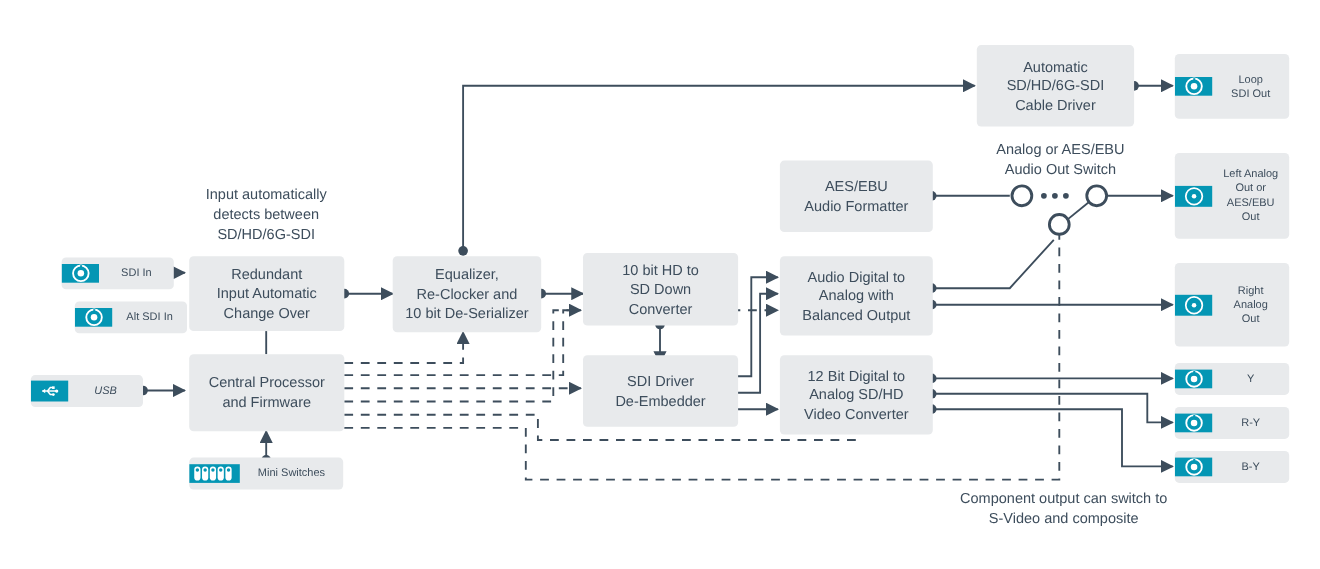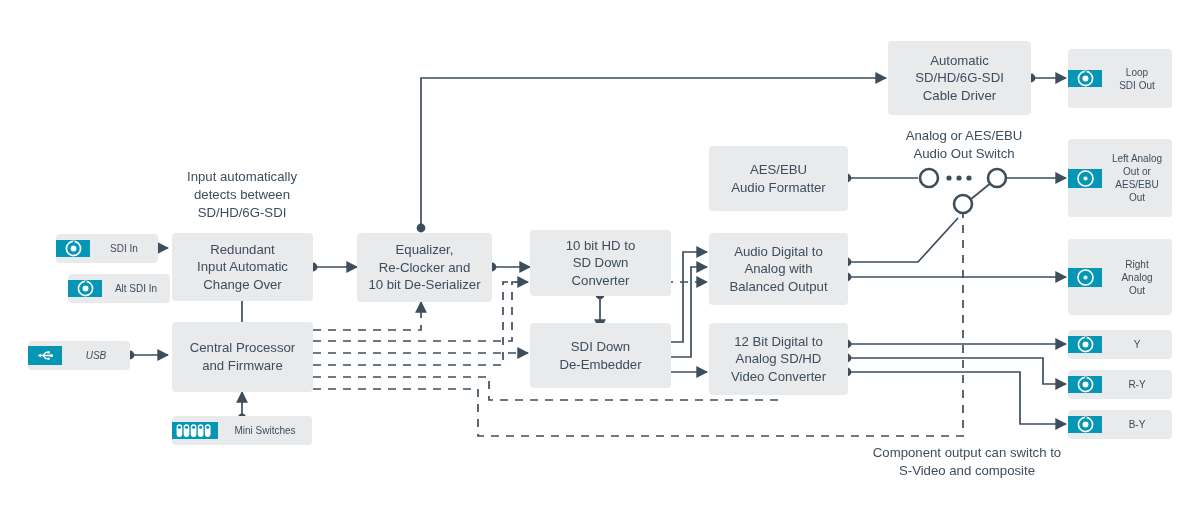--- a/index.html
+++ b/index.html
@@ -211,21 +211,21 @@
 10 bit De-Serializer</span>
   </div>
 
   <div class="blk" style="left:530px;top:230px;width:141px;height:66px;">
     <span class="lbl">10 bit HD to
 SD Down
 Converter</span>
   </div>
 
   <div class="blk" style="left:530px;top:323px;width:141px;height:65px;">
-    <span class="lbl">SDI Down
+    <span class="lbl">SDI Driver
 De-Embedder</span>
   </div>
 
   <div class="blk" style="left:888px;top:41px;width:143px;height:74px;">
     <span class="lbl">Automatic
 SD/HD/6G-SDI
 Cable Driver</span>
   </div>
 
   <div class="blk" style="left:709px;top:146px;width:139px;height:65px;">

